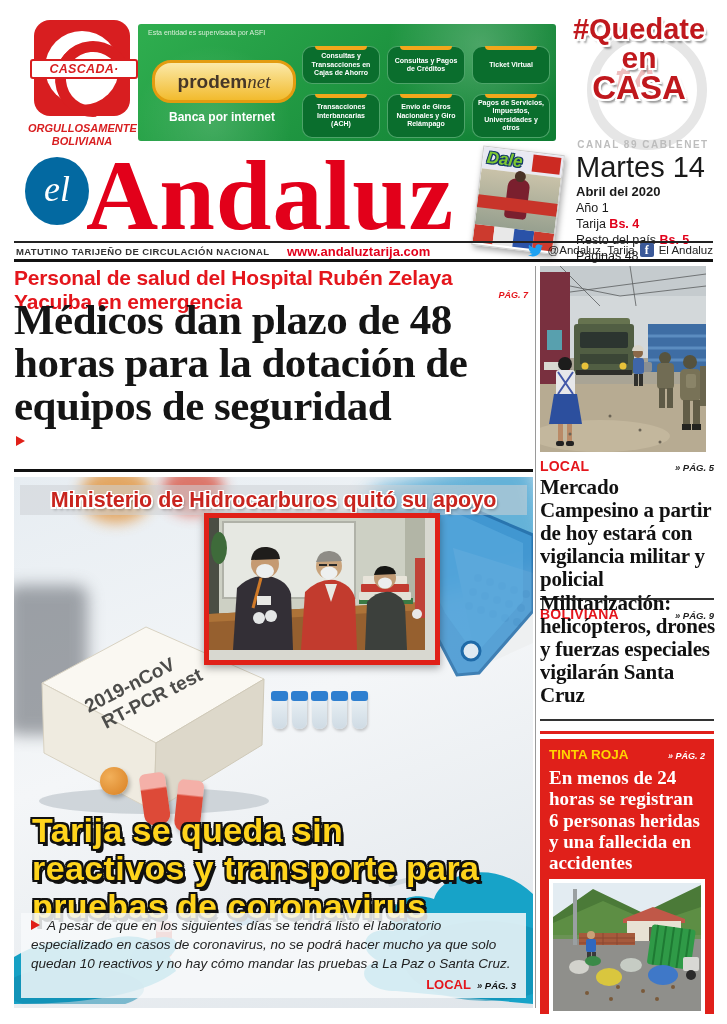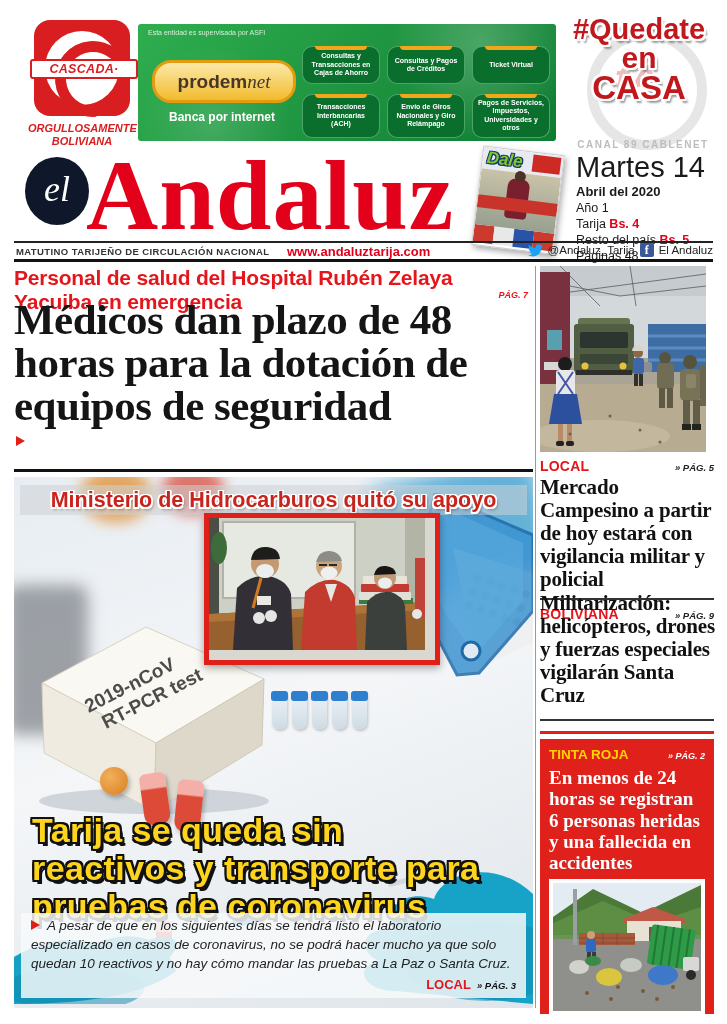--- a/index.html
+++ b/index.html
@@ -38,21 +38,21 @@
   .q-tva{position:absolute;left:26px;top:18px;width:100px;height:100px;display:flex;align-items:center;justify-content:center;
     font-size:42px;font-weight:bold;font-style:italic;color:rgba(198,40,40,.30);}
   .q-line{position:relative;color:#c0181d;font-weight:800;line-height:.95;
     text-shadow:-2px -2px 0 #fff,2px -2px 0 #fff,-2px 2px 0 #fff,2px 2px 0 #fff,0 -2px 0 #fff,0 2px 0 #fff,-2px 0 0 #fff,2px 0 0 #fff,3px 4px 2px rgba(70,70,70,.55);}
   .q1{font-size:29px;margin-top:4px;}
   .q2{font-size:30px;}
   .q3{font-size:33px;}
   .q-canal{position:absolute;left:4px;bottom:-4px;width:100%;font-size:10px;font-weight:bold;color:#bdbdbd;letter-spacing:1.5px;}
 
   
-  .el-circle{left:25px;top:157px;width:64px;height:64px;border-radius:50%;background:#0f172a;color:#fff;
+  .el-circle{left:25px;top:157px;width:64px;height:64px;border-radius:50%;background:#0369a1;color:#fff;
     display:flex;align-items:center;justify-content:center;font-family:"Liberation Serif",serif;
     font-style:italic;font-size:36px;padding-bottom:4px;}
   .brand{left:86px;top:146px;color:#e2001a;font-family:"Liberation Serif",serif;font-weight:bold;
     font-size:100px;line-height:1;letter-spacing:1px;}
   .dale{left:477px;top:150px;width:80px;height:98px;transform:rotate(7deg);background:#fff;
     border:1px solid #ccc;box-shadow:2px 3px 6px rgba(0,0,0,.35);overflow:hidden;}
   .dale-head{position:relative;height:22px;background:#e9e9f2;}
   .dale-title{position:absolute;left:4px;top:1px;font-size:17px;font-weight:800;font-style:italic;color:#7ec832;
     text-shadow:1px 1px 0 #143a6a,-1px 1px 0 #143a6a,1px -1px 0 #143a6a,-1px -1px 0 #143a6a;}
   .dale-red{position:absolute;right:2px;top:2px;width:28px;height:17px;background:#cc2a22;}

